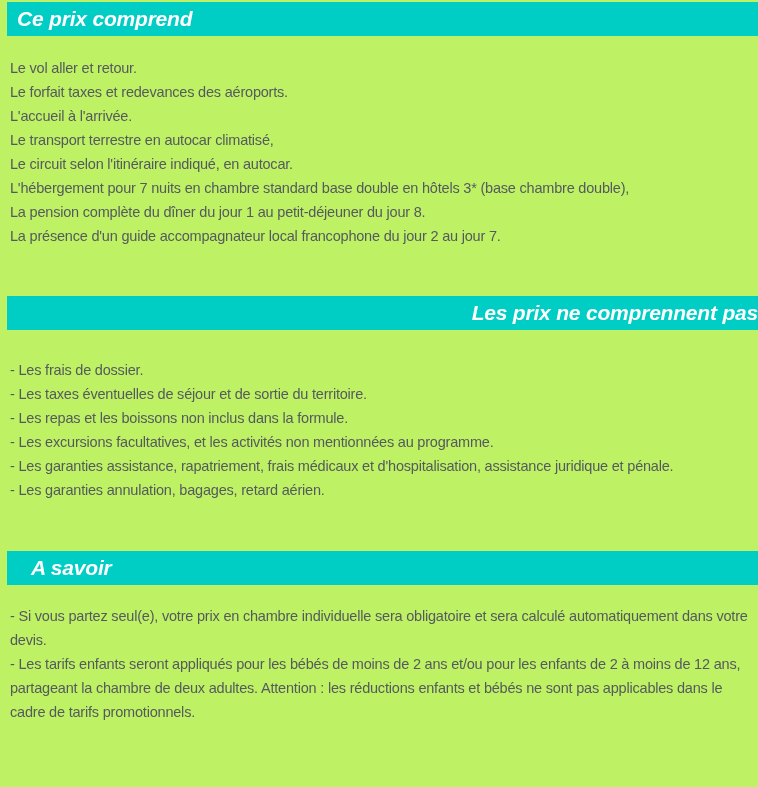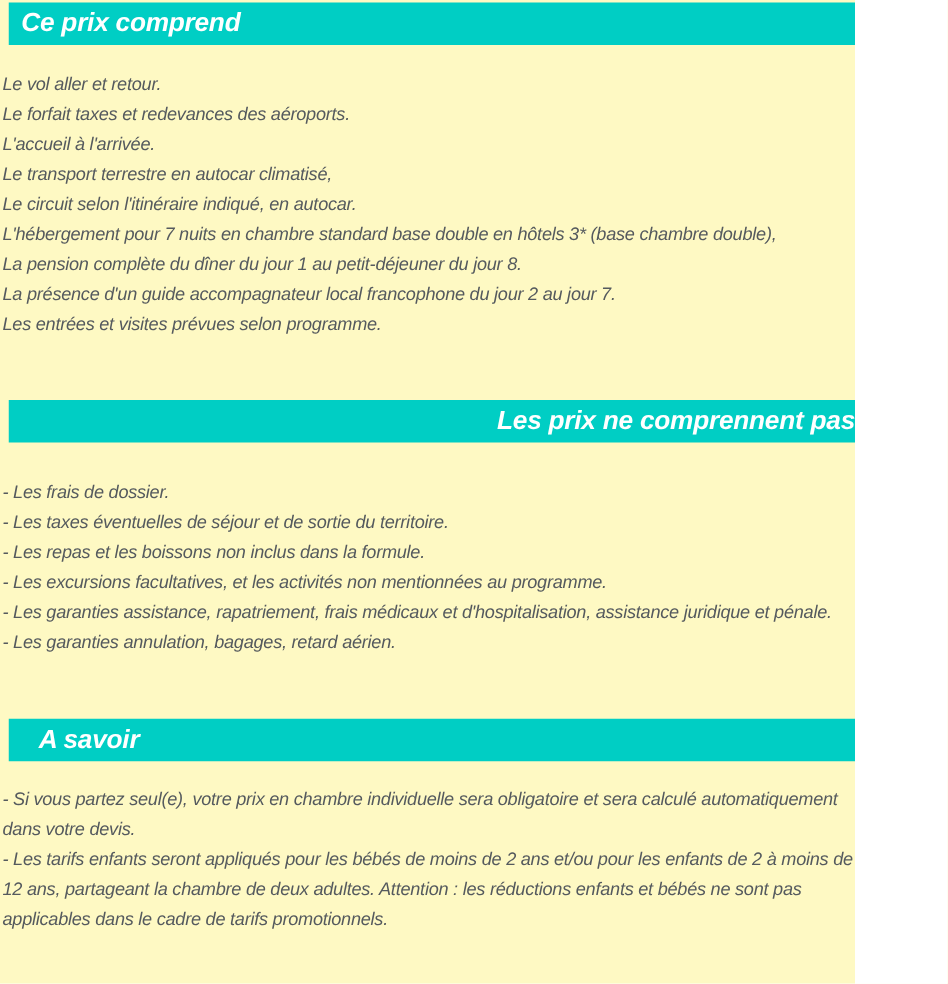--- a/index.html
+++ b/index.html
@@ -2,24 +2,24 @@
 <html style="--accent: #00CEC4; --header-text: #FFFFFF; --body-text: #555A5E;"><head>
 <meta charset="utf-8">
 <style>
   html, body {
     margin: 0;
     padding: 0;
     background: #ffffff;
   }
   .page {
     position: relative;
-    width: 684px;
+    width: 758px;
     height: 787px;
     overflow: hidden;
-    background: #fef9c3;
+    background: #bef264;
     font-family: "Liberation Sans", sans-serif;
   }
   section { margin: 0; padding: 0; }
   .bar {
     margin-left: 7px;            
     height: 34px;
     background: var(--accent, #00CEC4);
     display: flex;
     align-items: center;
     padding-left: 10px;
@@ -28,23 +28,22 @@
   .bar h2 {
     margin: 0;
     font-style: italic;
     font-weight: bold;
     font-size: 21px;
     letter-spacing: -0.2px;
     color: var(--header-text, #ffffff);
     white-space: nowrap;
   }
   .sec-body {
-    padding-left: 2px;
+    padding-left: 10px;
     padding-right: 0;
-    font-style: italic;
     font-size: 14.5px;
     letter-spacing: -0.2px;
     line-height: 24px;
     color: var(--body-text, #555A5E);
   }
   .sec-body p.line {
     margin: 0;
     padding: 0;
   }
   
@@ -66,21 +65,20 @@
     </header>
     <div class="sec-body">
         <p class="line">Le vol aller et retour.</p>
         <p class="line">Le forfait taxes et redevances des aéroports.</p>
         <p class="line">L'accueil à l'arrivée.</p>
         <p class="line">Le transport terrestre en autocar climatisé,</p>
         <p class="line">Le circuit selon l'itinéraire indiqué, en autocar.</p>
         <p class="line">L'hébergement pour 7 nuits en chambre standard base double en hôtels 3* (base chambre double),</p>
         <p class="line">La pension complète du dîner du jour 1 au petit-déjeuner du jour 8.</p>
         <p class="line">La présence d'un guide accompagnateur local francophone du jour 2 au jour 7.</p>
-        <p class="line">Les entrées et visites prévues selon programme.</p>
       </div>
   </section>
 
   <section class="s1">
     <header class="bar">
       <h2>Les prix ne comprennent pas</h2>
     </header>
     <div class="sec-body">
         <p class="line">- Les frais de dossier.</p>
         <p class="line">- Les taxes éventuelles de séjour et de sortie du territoire.</p>

